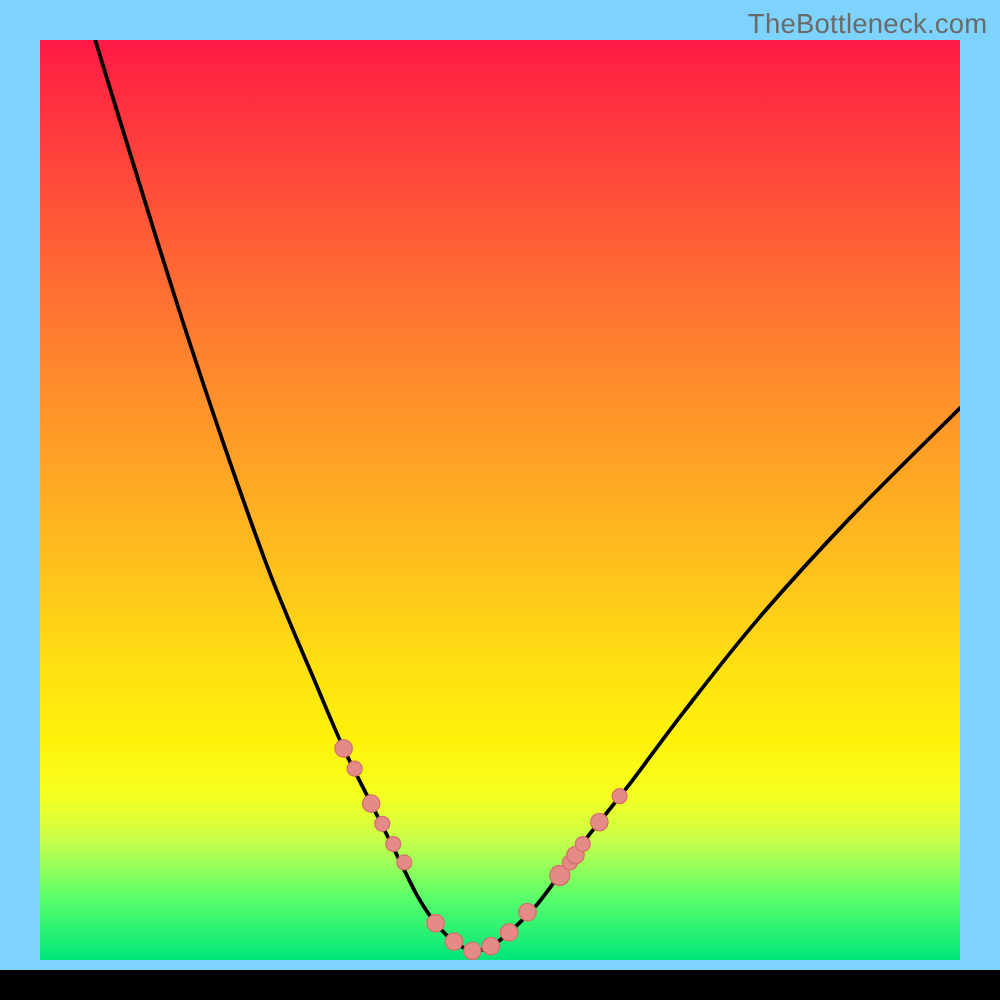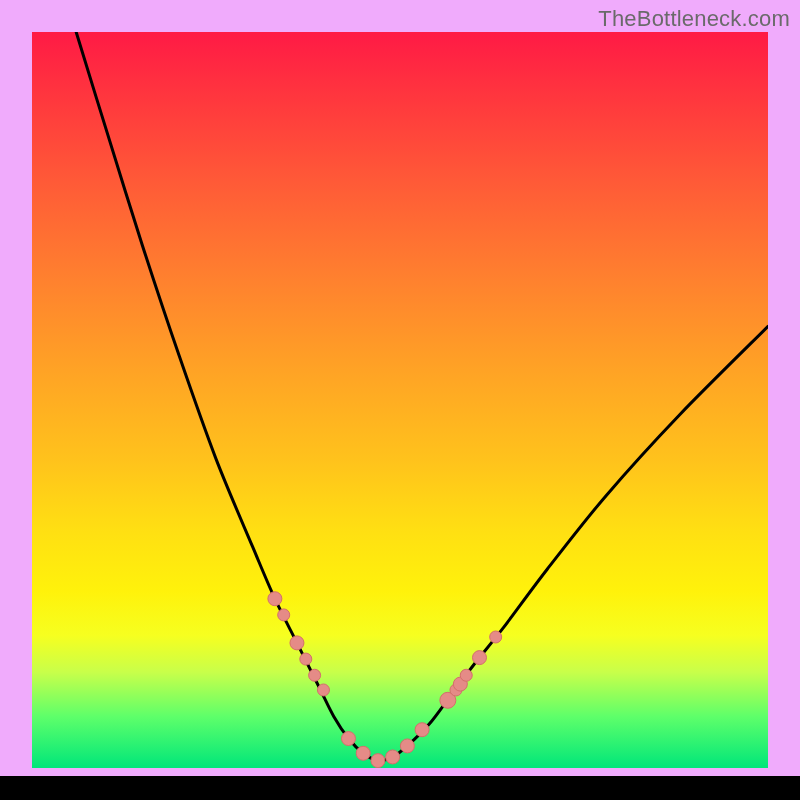--- a/index.html
+++ b/index.html
@@ -10,21 +10,21 @@
     background: #000;
     overflow: hidden;
     font-family: Arial, Helvetica, sans-serif;
   }
   .frame {
     position: absolute;
     left: 0;
     top: 0;
     width: 800px;
     height: 776px;
-    background: #f0abfc;
+    background: #7dd3fc;
   }
   .plot {
     position: absolute;
     left: 32px;
     top: 32px;
     width: 736px;
     height: 736px;
     background: linear-gradient(
       to bottom,
       #ff1a45 0%,

